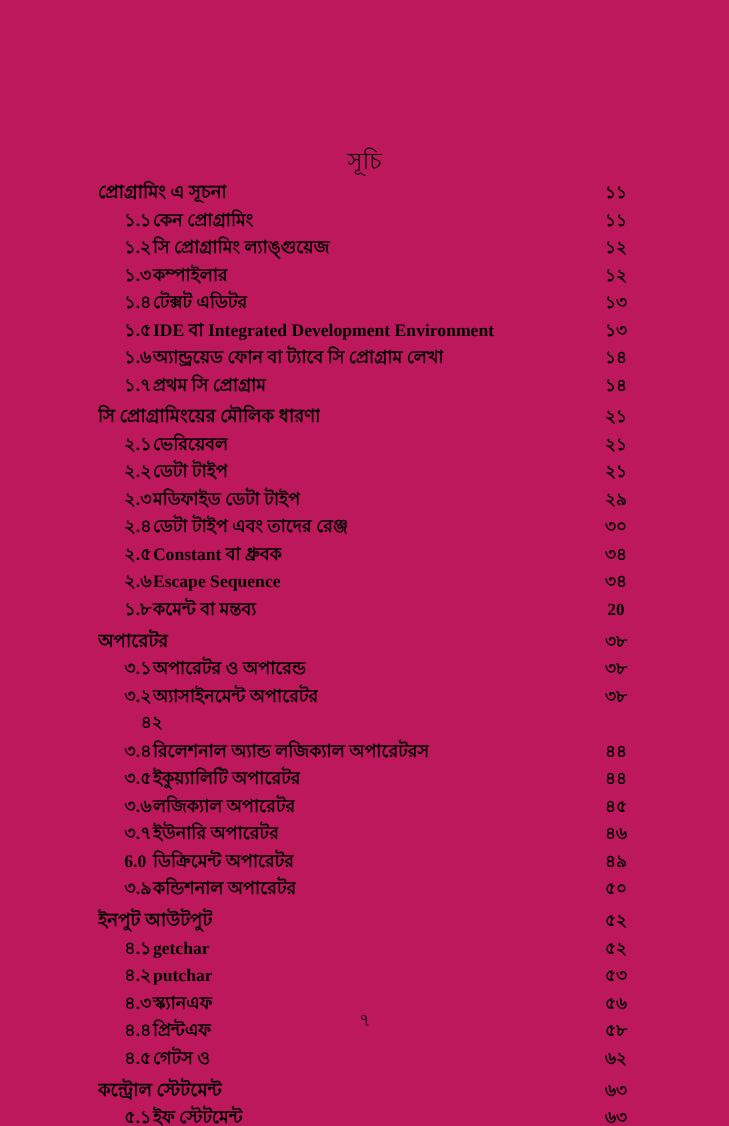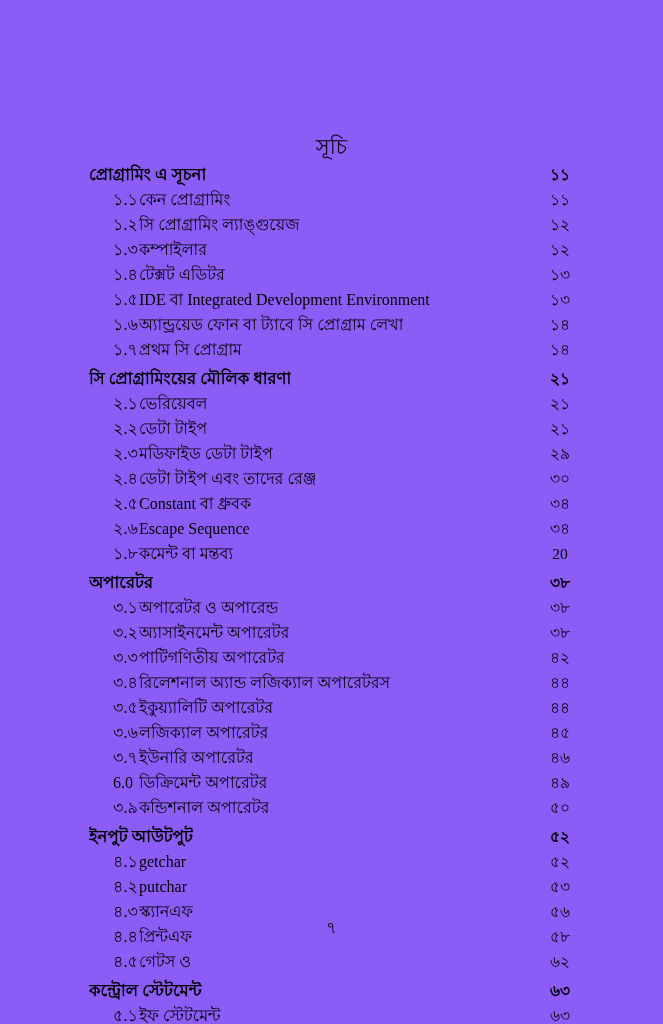--- a/index.html
+++ b/index.html
@@ -13,21 +13,21 @@
     height: 1024px;
     position: relative;
     font-family: "Liberation Serif", "DejaVu Serif", serif;
     color: #000000;
     overflow: hidden;
   }
 
   .page {
     position: absolute;
     inset: 0;
-    background: #8b5cf6;
+    background: #be185d;
   }
 
   
   .toc-title {
     position: absolute;
     top: 134px;
     left: 0;
     width: 663px;
     text-align: center;
     font-size: 21px;
@@ -77,21 +77,21 @@
     font-size: 16.5px;
     padding-left: 0;
   }
   .toc-row.chapter .page-no {
     font-weight: 700;
     font-size: 15.5px;
   }
 
   
   .toc-row.entry {
-    font-weight: 400;
+    font-weight: 700;
     font-size: 16px;
     padding-left: 24px;
   }
   .toc-row.entry .page-no {
     font-size: 15.5px;
   }
 
   .toc-row .num {
     display: inline-block;
     min-width: 26px;
@@ -190,21 +190,20 @@
         </div>
         <div class="toc-row entry">
           <span class="label"><span class="num">৩.১</span><span>অপারেটর ও অপারেন্ড</span></span>
           <span class="page-no">৩৮</span>
         </div>
         <div class="toc-row entry">
           <span class="label"><span class="num">৩.২</span><span>অ্যাসাইনমেন্ট অপারেটর</span></span>
           <span class="page-no">৩৮</span>
         </div>
         <div class="toc-row entry">
-          <span class="label"><span class="num">৩.৩</span><span>পাটিগণিতীয় অপারেটর</span></span>
           <span class="page-no">৪২</span>
         </div>
         <div class="toc-row entry">
           <span class="label"><span class="num">৩.৪</span><span>রিলেশনাল অ্যান্ড লজিক্যাল অপারেটরস</span></span>
           <span class="page-no">৪৪</span>
         </div>
         <div class="toc-row entry">
           <span class="label"><span class="num">৩.৫</span><span>ইকুয়্যালিটি অপারেটর</span></span>
           <span class="page-no">৪৪</span>
         </div>

